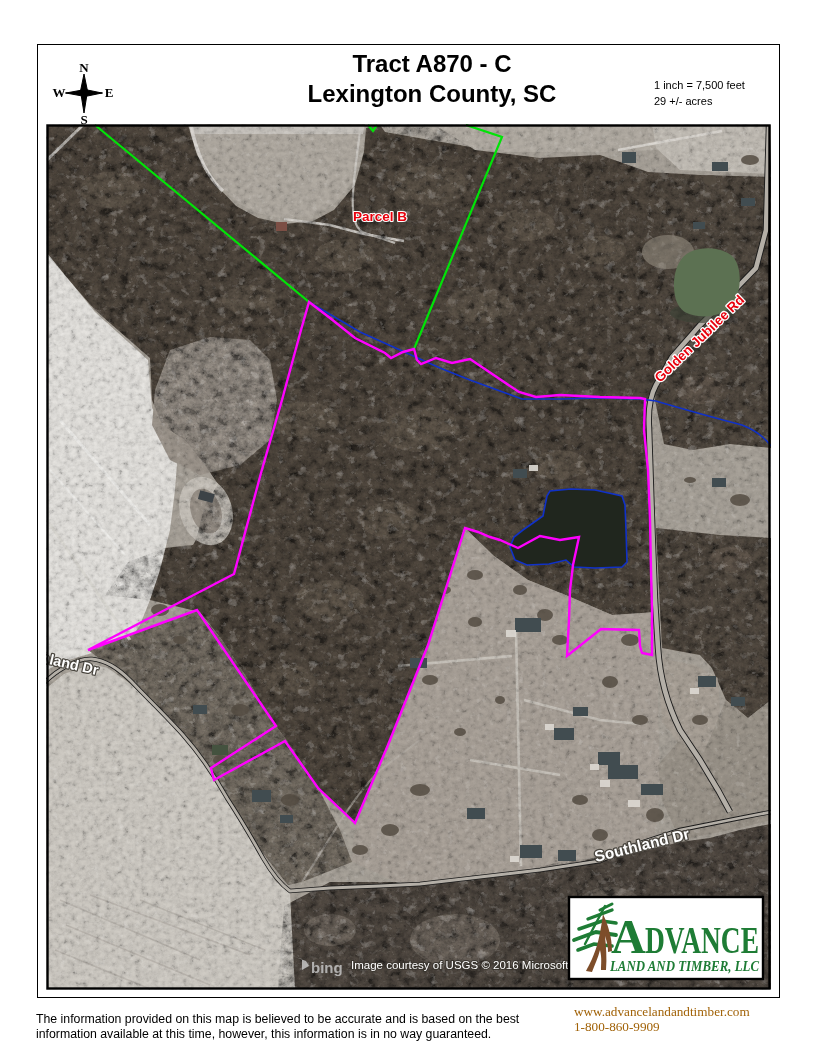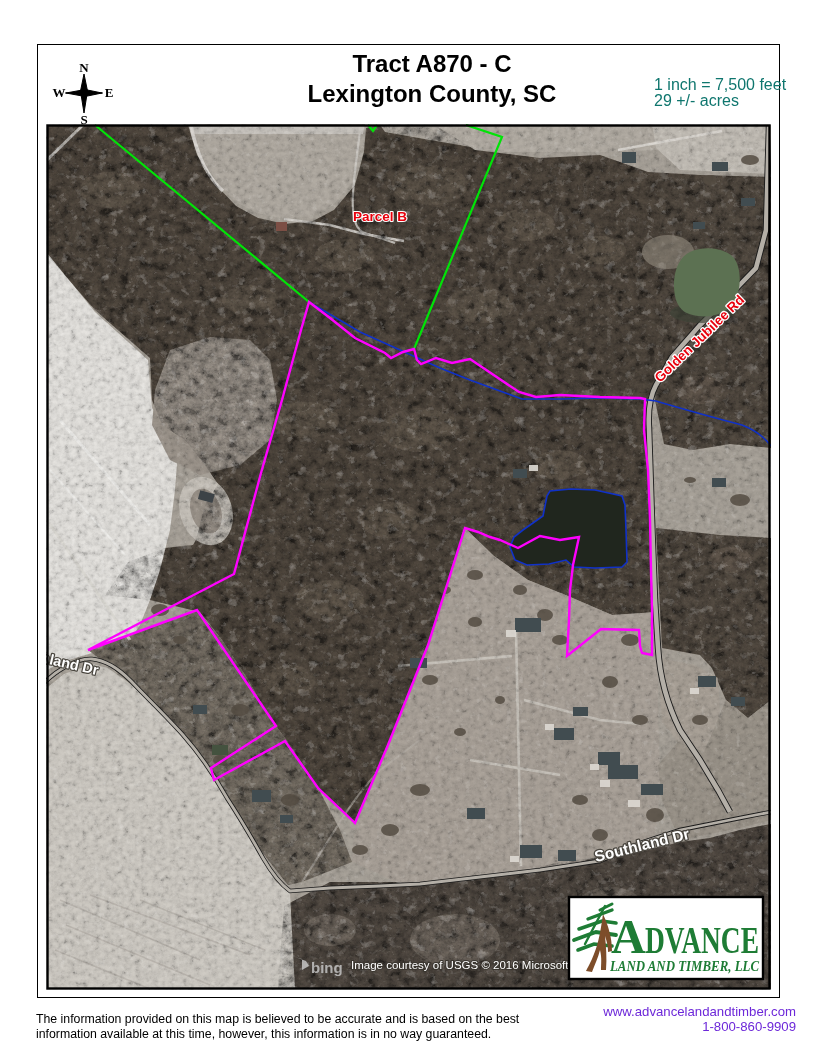--- a/index.html
+++ b/index.html
@@ -20,21 +20,21 @@
   </g>
   <g stroke="#000" stroke-width="1" fill="none">
     <line x1="13" y1="35" x2="51" y2="35"></line>
     <path d="M32,16 L35.5,33 L32,55 L28.5,33 Z" fill="#000"></path>
     <path d="M14,35 L33,31.5 L50,35 L33,38.5 Z" fill="#000"></path>
   </g>
 </svg>
 
 <div class="abs" style="left:132px;top:49px;width:600px;text-align:center;font-size:24px;font-weight:bold;line-height:29.5px;color:#000;">Tract A870 - C<br>Lexington County, SC</div>
 
-<div class="abs" style="left:654px;top:76.5px;font-size:16px;line-height:16.5px;color:#0f766e;">1 inch = 7,500 feet<br>29 +/- acres</div>
+<div class="abs" style="left:654px;top:76.5px;font-size:11px;line-height:16.5px;color:#000000;">1 inch = 7,500 feet<br>29 +/- acres</div>
 
 <svg class="abs" style="left:46px;top:124px;" width="725" height="866" viewBox="46 124 725 866">
 <defs>
   <filter id="texAll" x="-5%" y="-5%" width="110%" height="110%">
     <feTurbulence type="fractalNoise" baseFrequency="0.17 0.19" numOctaves="4" seed="11" stitchTiles="stitch"></feTurbulence>
     <feColorMatrix type="saturate" values="0"></feColorMatrix>
     <feComponentTransfer>
           <feFuncR type="linear" slope="2.4" intercept="-0.7"></feFuncR>
           <feFuncG type="linear" slope="2.4" intercept="-0.7"></feFuncG>
           <feFuncB type="linear" slope="2.4" intercept="-0.7"></feFuncB>
@@ -326,13 +326,13 @@
   <text x="611" y="953" font-family="Liberation Serif,serif" font-weight="bold" font-size="48" fill="#1e7c35">A</text>
   <text x="645" y="953" font-family="Liberation Serif,serif" font-weight="bold" font-size="38" fill="#1e7c35" textLength="114" lengthAdjust="spacingAndGlyphs">DVANCE</text>
   <text x="610" y="971" font-family="Liberation Serif,serif" font-style="italic" font-weight="bold" font-size="15.5" fill="#1e7c35" textLength="149" lengthAdjust="spacingAndGlyphs">LAND AND TIMBER, LLC</text>
 </g>
 
 <rect x="47.5" y="125.5" width="722" height="863" fill="none" stroke="#000" stroke-width="2.4"></rect>
 </svg>
 
 <div class="abs" style="left:36px;top:1003.5px;font-size:12.3px;line-height:15.4px;color:#000;margin-top:8px;">The information provided on this map is believed to be accurate and is based on the best<br>information available at this time, however, this information is in no way guaranteed.</div>
 
-<div class="abs" style="left:574px;top:1003.5px;width:222px;text-align:right;font-size:13.2px;line-height:15.4px;color:#6d28d9;">www.advancelandandtimber.com<br>1-800-860-9909</div>
+<div class="abs" style="left:574px;top:1003.5px;width:222px;text-align:left;font-size:13.2px;line-height:15.4px;color:#a16207;font-family:Liberation Serif, serif;">www.advancelandandtimber.com<br>1-800-860-9909</div>
 
 </body></html>

